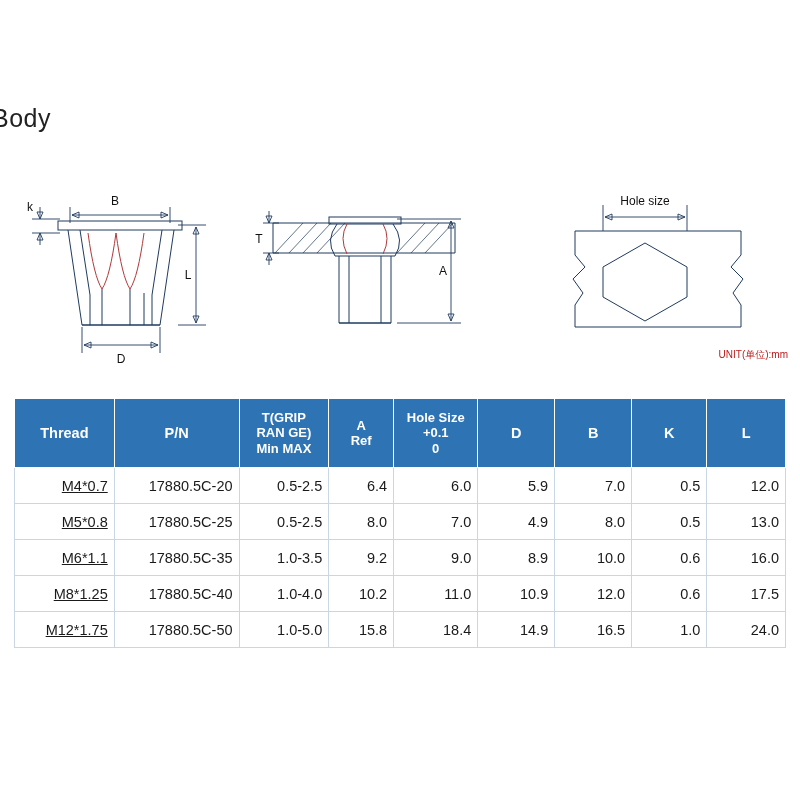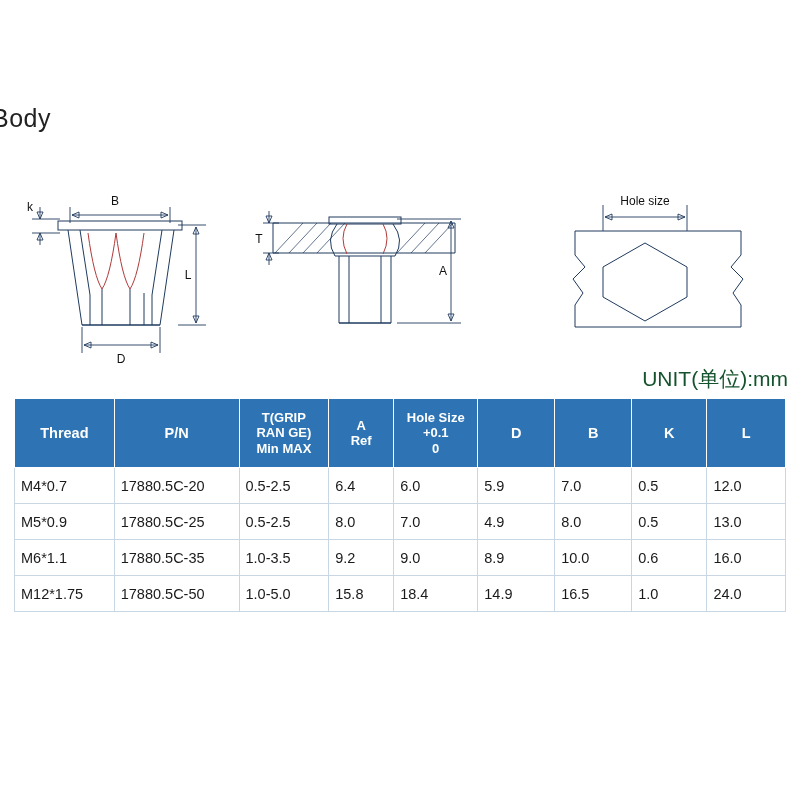--- a/index.html
+++ b/index.html
@@ -38,23 +38,23 @@
     position: absolute;
     top: 0;
   }
   .fig1 { left: 10px;  width: 230px; height: 200px; }
   .fig2 { left: 255px; width: 245px; height: 200px; }
   .fig3 { left: 545px; width: 250px; height: 200px; }
 
   .unit-label {
     position: absolute;
     right: 12px;
-    top: 365px;
-    font-size: 21px;
-    color: #14532d;
+    top: 348px;
+    font-size: 10px;
+    color: #b91c1c;
   }
 
   
   .spec-table {
     position: absolute;
     left: 14px;
     top: 398px;
     width: 772px;
     border-collapse: collapse;
     font-size: 14.5px;
@@ -65,26 +65,26 @@
     font-weight: bold;
     border: 1px solid #ffffff;
     padding: 3px 4px;
     line-height: 1.15;
     vertical-align: middle;
     height: 62px;
   }
   .spec-table td {
     border: 1px solid #c9d6e4;
     padding: 4px 6px;
-    text-align: left;
+    text-align: right;
     height: 27px;
     color: #1a1a1a;
     background: #ffffff;
   }
-  .spec-table td.col-thread { text-align: left; }
+  .spec-table td.col-thread { text-align: right; text-decoration: underline; }
   .th-sub {
     font-size: 13px;
     font-weight: bold;
     display: block;
     line-height: 1.18;
   }
 
   svg { display: block; }
   .ln   { stroke: #1f3a5f; stroke-width: 1; fill: none; }
   .ln-r { stroke: #b03a3a; stroke-width: 1; fill: none; }
@@ -246,21 +246,21 @@
       <td>17880.5C-20</td>
       <td>0.5-2.5</td>
       <td>6.4</td>
       <td>6.0</td>
       <td>5.9</td>
       <td>7.0</td>
       <td>0.5</td>
       <td>12.0</td>
     </tr>
     <tr>
-      <td class="col-thread">M5*0.9</td>
+      <td class="col-thread">M5*0.8</td>
       <td>17880.5C-25</td>
       <td>0.5-2.5</td>
       <td>8.0</td>
       <td>7.0</td>
       <td>4.9</td>
       <td>8.0</td>
       <td>0.5</td>
       <td>13.0</td>
     </tr>
     <tr>
@@ -268,20 +268,31 @@
       <td>17880.5C-35</td>
       <td>1.0-3.5</td>
       <td>9.2</td>
       <td>9.0</td>
       <td>8.9</td>
       <td>10.0</td>
       <td>0.6</td>
       <td>16.0</td>
     </tr>
     <tr>
+      <td class="col-thread">M8*1.25</td>
+      <td>17880.5C-40</td>
+      <td>1.0-4.0</td>
+      <td>10.2</td>
+      <td>11.0</td>
+      <td>10.9</td>
+      <td>12.0</td>
+      <td>0.6</td>
+      <td>17.5</td>
+    </tr>
+    <tr>
       <td class="col-thread">M12*1.75</td>
       <td>17880.5C-50</td>
       <td>1.0-5.0</td>
       <td>15.8</td>
       <td>18.4</td>
       <td>14.9</td>
       <td>16.5</td>
       <td>1.0</td>
       <td>24.0</td>
     </tr>

